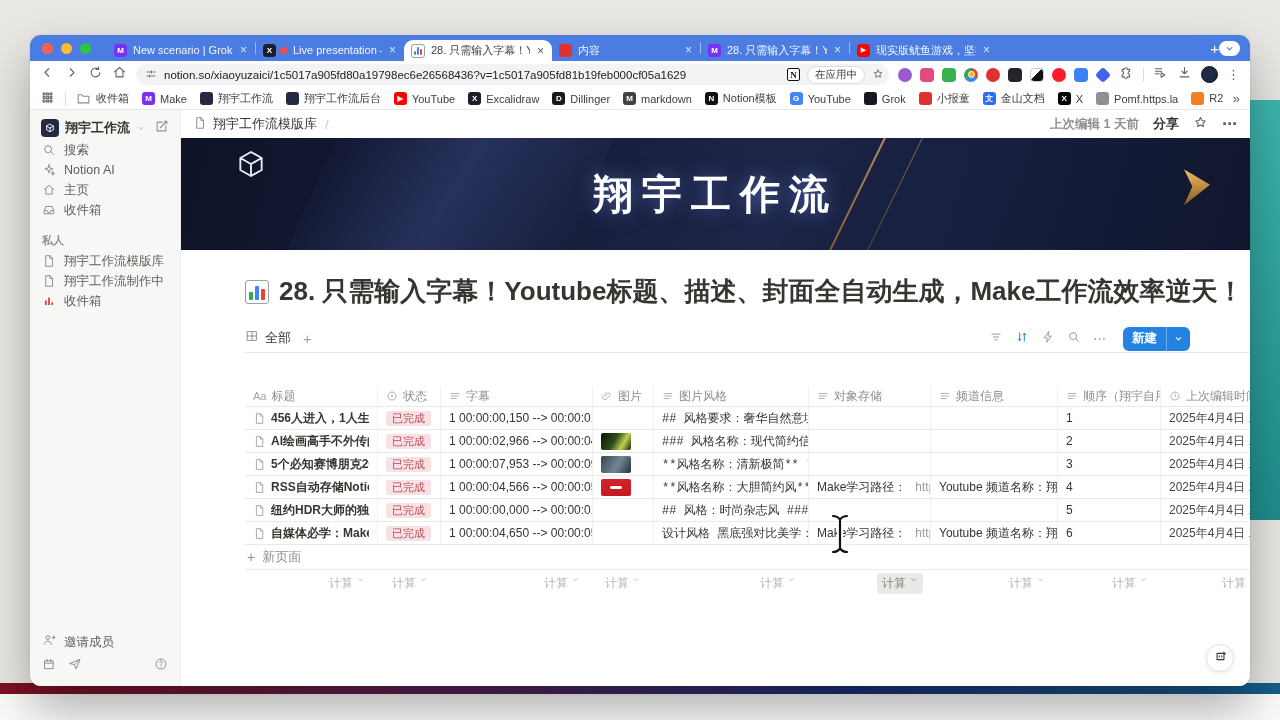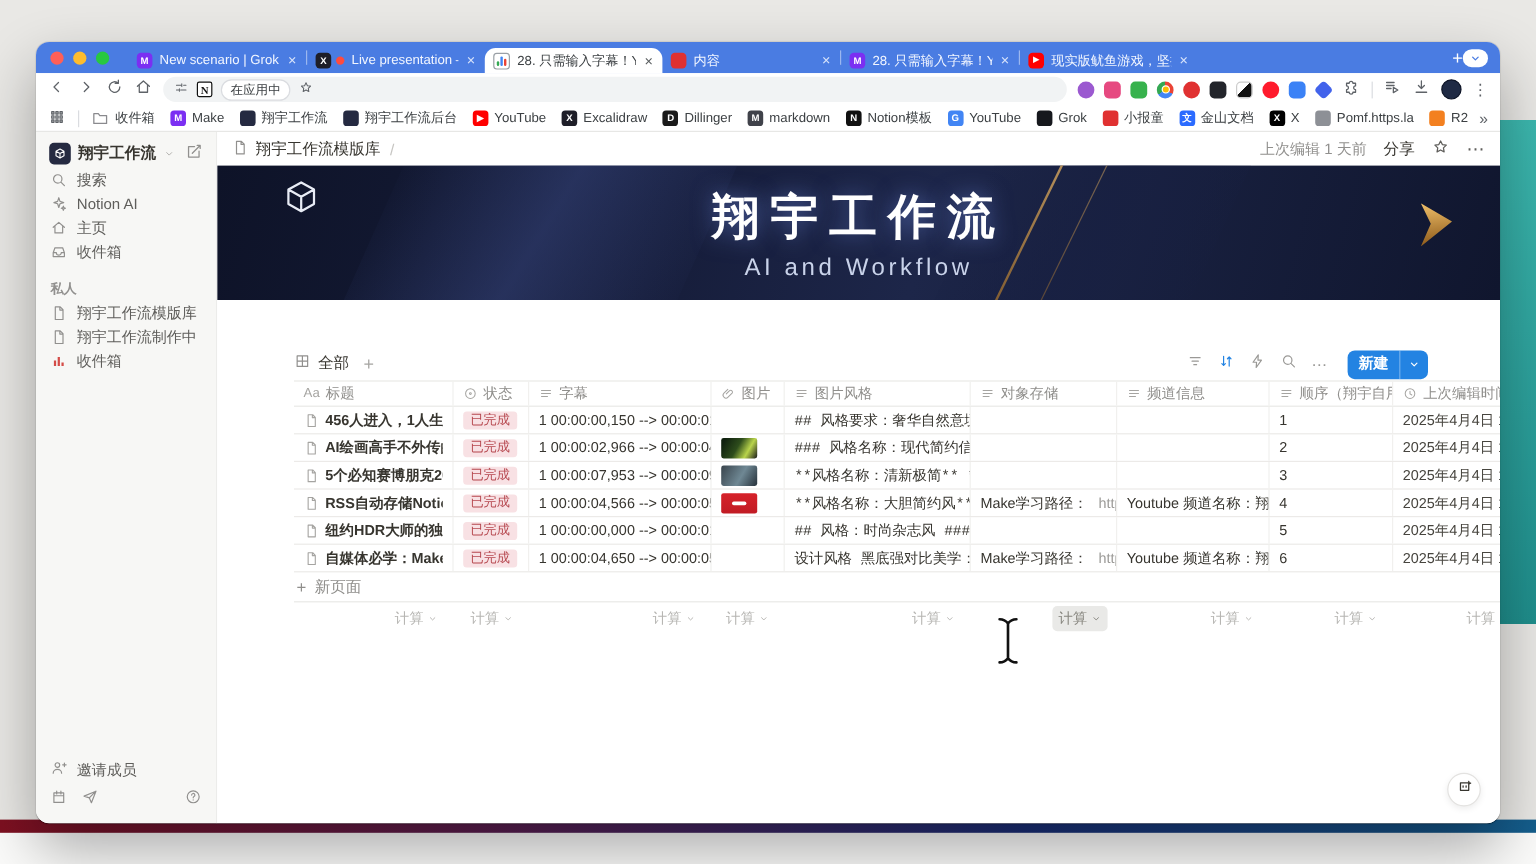--- a/index.html
+++ b/index.html
@@ -83,21 +83,21 @@
   .sbspacer{flex:1;}
   .sbfootrow{display:flex;align-items:center;gap:12px;padding:4px 5px;color:#91908e;}
   .sbfootrow .ic{width:14px;height:14px;}
   .sbfootrow .qmark{margin-left:auto;}
 
   .main{flex:1;min-width:0;background:#fff;display:flex;flex-direction:column;position:relative;overflow:hidden;}
   .nt-topbar{height:28px;display:flex;align-items:center;padding:0 12px;font-size:13px;color:#37352f;flex:none;gap:6px;}
   .crumb{display:flex;align-items:center;gap:6px;white-space:nowrap;}
   .crumb .ic{width:14px;height:14px;color:#91908e;}
   .crumbsep{color:#c6c5c2;margin:0 2px;}
-  .nt-topbar-right{margin-left:auto;display:flex;align-items:center;gap:14px;}
+  .nt-topbar-right{margin-left:auto;display:flex;align-items:center;gap:14px;font-weight:bold;}
   .edited{color:#91908e;font-size:12.5px;white-space:nowrap;}
   .nt-topbar-right .ic{width:15px;height:15px;color:#5f5e5b;}
   .dots{color:#5f5e5b;font-size:15px;letter-spacing:1px;}
 
   
   .banner{height:112px;position:relative;overflow:hidden;flex:none;
     background:linear-gradient(105deg,#0e1328 0%,#161d3a 35%,#1d2649 55%,#10162e 100%);}
   .bs{position:absolute;top:-40%;height:190%;transform:skewX(-24deg);}
   .bs1{left:12%;width:26%;background:linear-gradient(100deg,rgba(62,78,140,0),rgba(62,78,140,.45),rgba(62,78,140,0));}
   .bs2{left:58%;width:20%;background:linear-gradient(100deg,rgba(30,40,80,0),rgba(24,32,66,.8),rgba(30,40,80,0));}
@@ -141,38 +141,38 @@
   .newbtn-chev{padding:0 6px;display:flex;align-items:center;}
   .newbtn-chev .ic{width:11px;height:11px;stroke-width:2.2;color:#fff;}
 
   
   .tablewrap{width:100%;overflow:hidden;}
   .trow{display:flex;min-width:1030px;}
   .cell{flex:none;display:flex;align-items:center;gap:5px;padding:0 8px;border-right:1px solid #f1f0ee;
     overflow:hidden;white-space:nowrap;}
   .cw0{width:133px;}.cw1{width:63px;}.cw2{width:152px;}.cw3{width:61px;}.cw4{width:155px;font-family:Liberation Mono, monospace;}
   .cw5{width:122px;}.cw6{width:127px;}.cw7{width:103px;}.cw8{width:110px;border-right:none;}
-  .thead{height:21px;color:#8f8e8b;font-size:12px;border-bottom:1px solid #e9e9e7;}
+  .thead{height:21px;color:#8f8e8b;font-size:12px;border-bottom:1px solid #e9e9e7;margin-top:33px;}
   .thead .ic{width:12px;height:12px;color:#a5a4a1;}
   .aaicon{font-size:11px;color:#a5a4a1;font-weight:500;}
   .tbody-row{height:23px;font-size:12px;color:#37352f;border-bottom:1px solid #eceae8;}
   .cell-title{font-weight:600;}
   .cell-title .ic{width:13px;height:13px;color:#a5a4a1;}
   .cell-title span{overflow:hidden;text-overflow:clip;}
   .badge{background:#f8e1e4;color:#b6484f;font-size:11px;padding:1px 6px;border-radius:3px;line-height:13px;}
   .thumb{width:30px;height:17px;border-radius:2px;flex:none;display:flex;align-items:center;justify-content:center;}
   .thumb .dash{width:12px;height:3px;border-radius:2px;background:#fff;}
   .res-url{color:#9b9a97;margin-left:4px;}
   .cell-edit{color:#47453f;}
   .newpage{height:25px;display:flex;align-items:center;gap:7px;color:#8f8e8b;font-size:13px;
     border-bottom:1px solid #e9e9e7;padding-left:2px;}
   .newpage .plus{font-size:14px;}
   .calcrow{height:27px;color:#b7b6b3;font-size:12px;}
   .calcrow .cell{justify-content:flex-end;border-right:none;}
-  .calcpill{display:flex;align-items:center;gap:3px;padding:2px 5px;border-radius:4px;}
+  .calcpill{display:flex;gap:3px;padding:2px 5px;border-radius:4px;}
   .calcpill .ic{width:9px;height:9px;stroke-width:2.2;}
   .calcpill.hov{background:#e9e9e7;color:#87867f;}
 
   .aibtn{position:absolute;right:16px;bottom:14px;width:28px;height:28px;border-radius:50%;background:#fff;
     border:1px solid #e3e2e0;box-shadow:0 2px 6px rgba(0,0,0,.08);display:flex;align-items:center;justify-content:center;color:#37352f;}
   .aibtn .ic{width:15px;height:15px;}
 
   .cursor{position:absolute;left:826px;top:512px;z-index:99;pointer-events:none;}
 </style>
 </head>
@@ -248,20 +248,21 @@
     <span id="ic-reload"><svg class="ic " viewBox="0 0 24 24">
           <path d="M19 12a7 7 0 1 1-2.1-5M17 3v4.2h-4.2"></path>
         </svg></span>
     <span id="ic-home"><svg class="ic " viewBox="0 0 24 24">
           <path d="M4 11l8-7 8 7M6.5 9.5V19h11V9.5"></path>
         </svg></span>
     <div class="omnibox">
       <span id="ic-tune"><svg class="ic " viewBox="0 0 24 24">
             <path d="M4 8h9M16 8h4M4 16h4M11 16h9M13 5.8v4.4M9 13.8v4.4"></path>
           </svg></span>
+      <span class="url">notion.so/xiaoyuzaici/1c5017a905fd80a19798ec6e26568436?v=1c5017a905fd81b19feb000cf05a1629</span>
       <span class="nlogo">N</span>
       <span class="appbadge">在应用中</span>
       <span id="ic-star"><svg class="ic " viewBox="0 0 24 24">
             <path d="M12 4l2.35 4.76 5.25.76-3.8 3.7.9 5.23L12 16l-4.7 2.45.9-5.23-3.8-3.7 5.25-.76z"></path>
           </svg></span>
     </div>
     <div class="exts" id="exts">
         <span class="ext round" style="background: rgb(155, 89, 208);"></span>
         <span class="ext" style="background: rgb(230, 73, 128);"></span>
         <span class="ext" style="background: rgb(55, 178, 77);"></span>
@@ -472,26 +473,33 @@
       <div class="banner">
         <div class="bs bs1"></div>
         <div class="bs bs2"></div>
         <div class="goldline gl1"></div>
         <div class="goldline gl2"></div>
         <span class="banner-cube" id="ic-cube"><svg class="ic " viewBox="0 0 24 24">
               <path d="M12 3l8 4.5v9L12 21l-8-4.5v-9zM12 12l8-4.5M12 12L4 7.5M12 12v9"></path>
             </svg></span>
         <div class="banner-center">
           <div class="banner-title">翔宇工作流</div>
-          <div class="banner-sub">AI and Workflow</div>
         </div>
         <div class="banner-arrow"></div>
       </div>
 
       <div class="content">
+        <div class="titlerow">
+          <span class="chartic">
+              <i class="b g"></i>
+              <i class="b bl"></i>
+              <i class="b r"></i>
+            </span>
+          <span>28. 只需输入字幕！Youtube标题、描述、封面全自动生成，Make工作流效率逆天！</span>
+        </div>
 
         <div class="viewbar">
           <span class="viewtab">
             <span id="ic-gridview"><svg class="ic " viewBox="0 0 24 24">
                   <path d="M4.5 4.5h15v15h-15zM12 4.5v15M4.5 12h15"></path>
                 </svg></span>
             <span>全部</span>
           </span>
           <span class="addview">+</span>
           <div class="viewbar-right">

